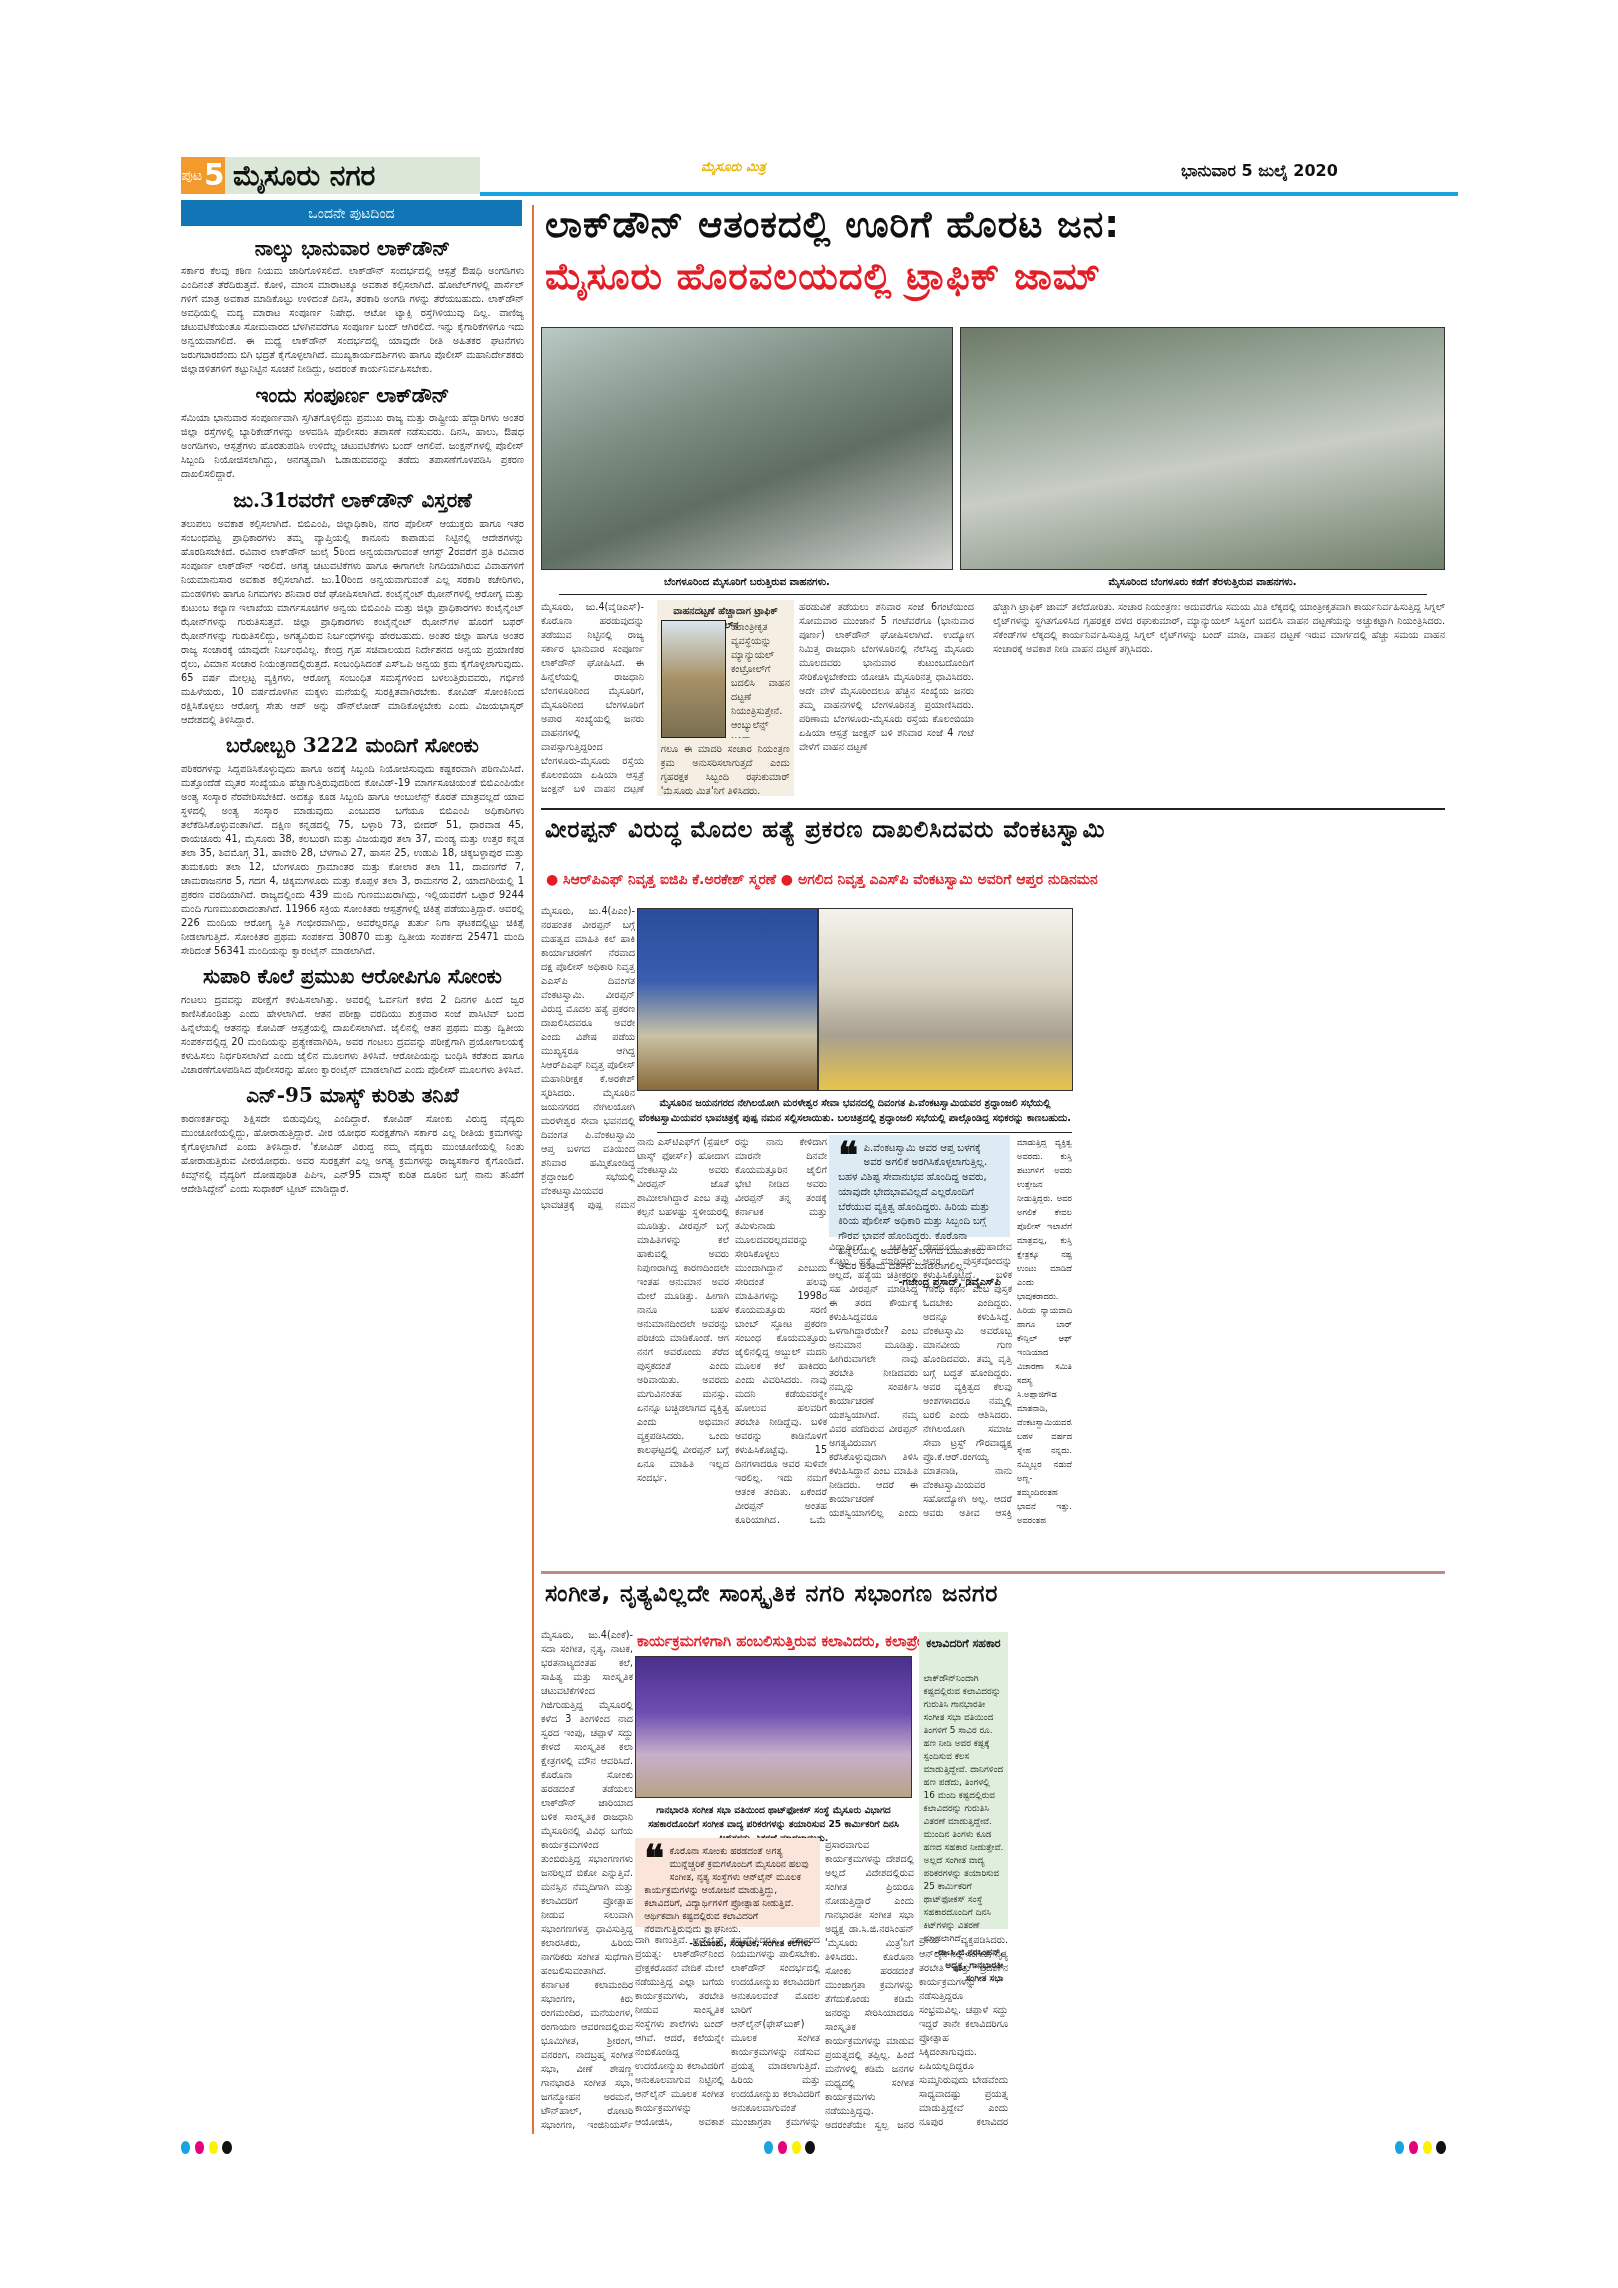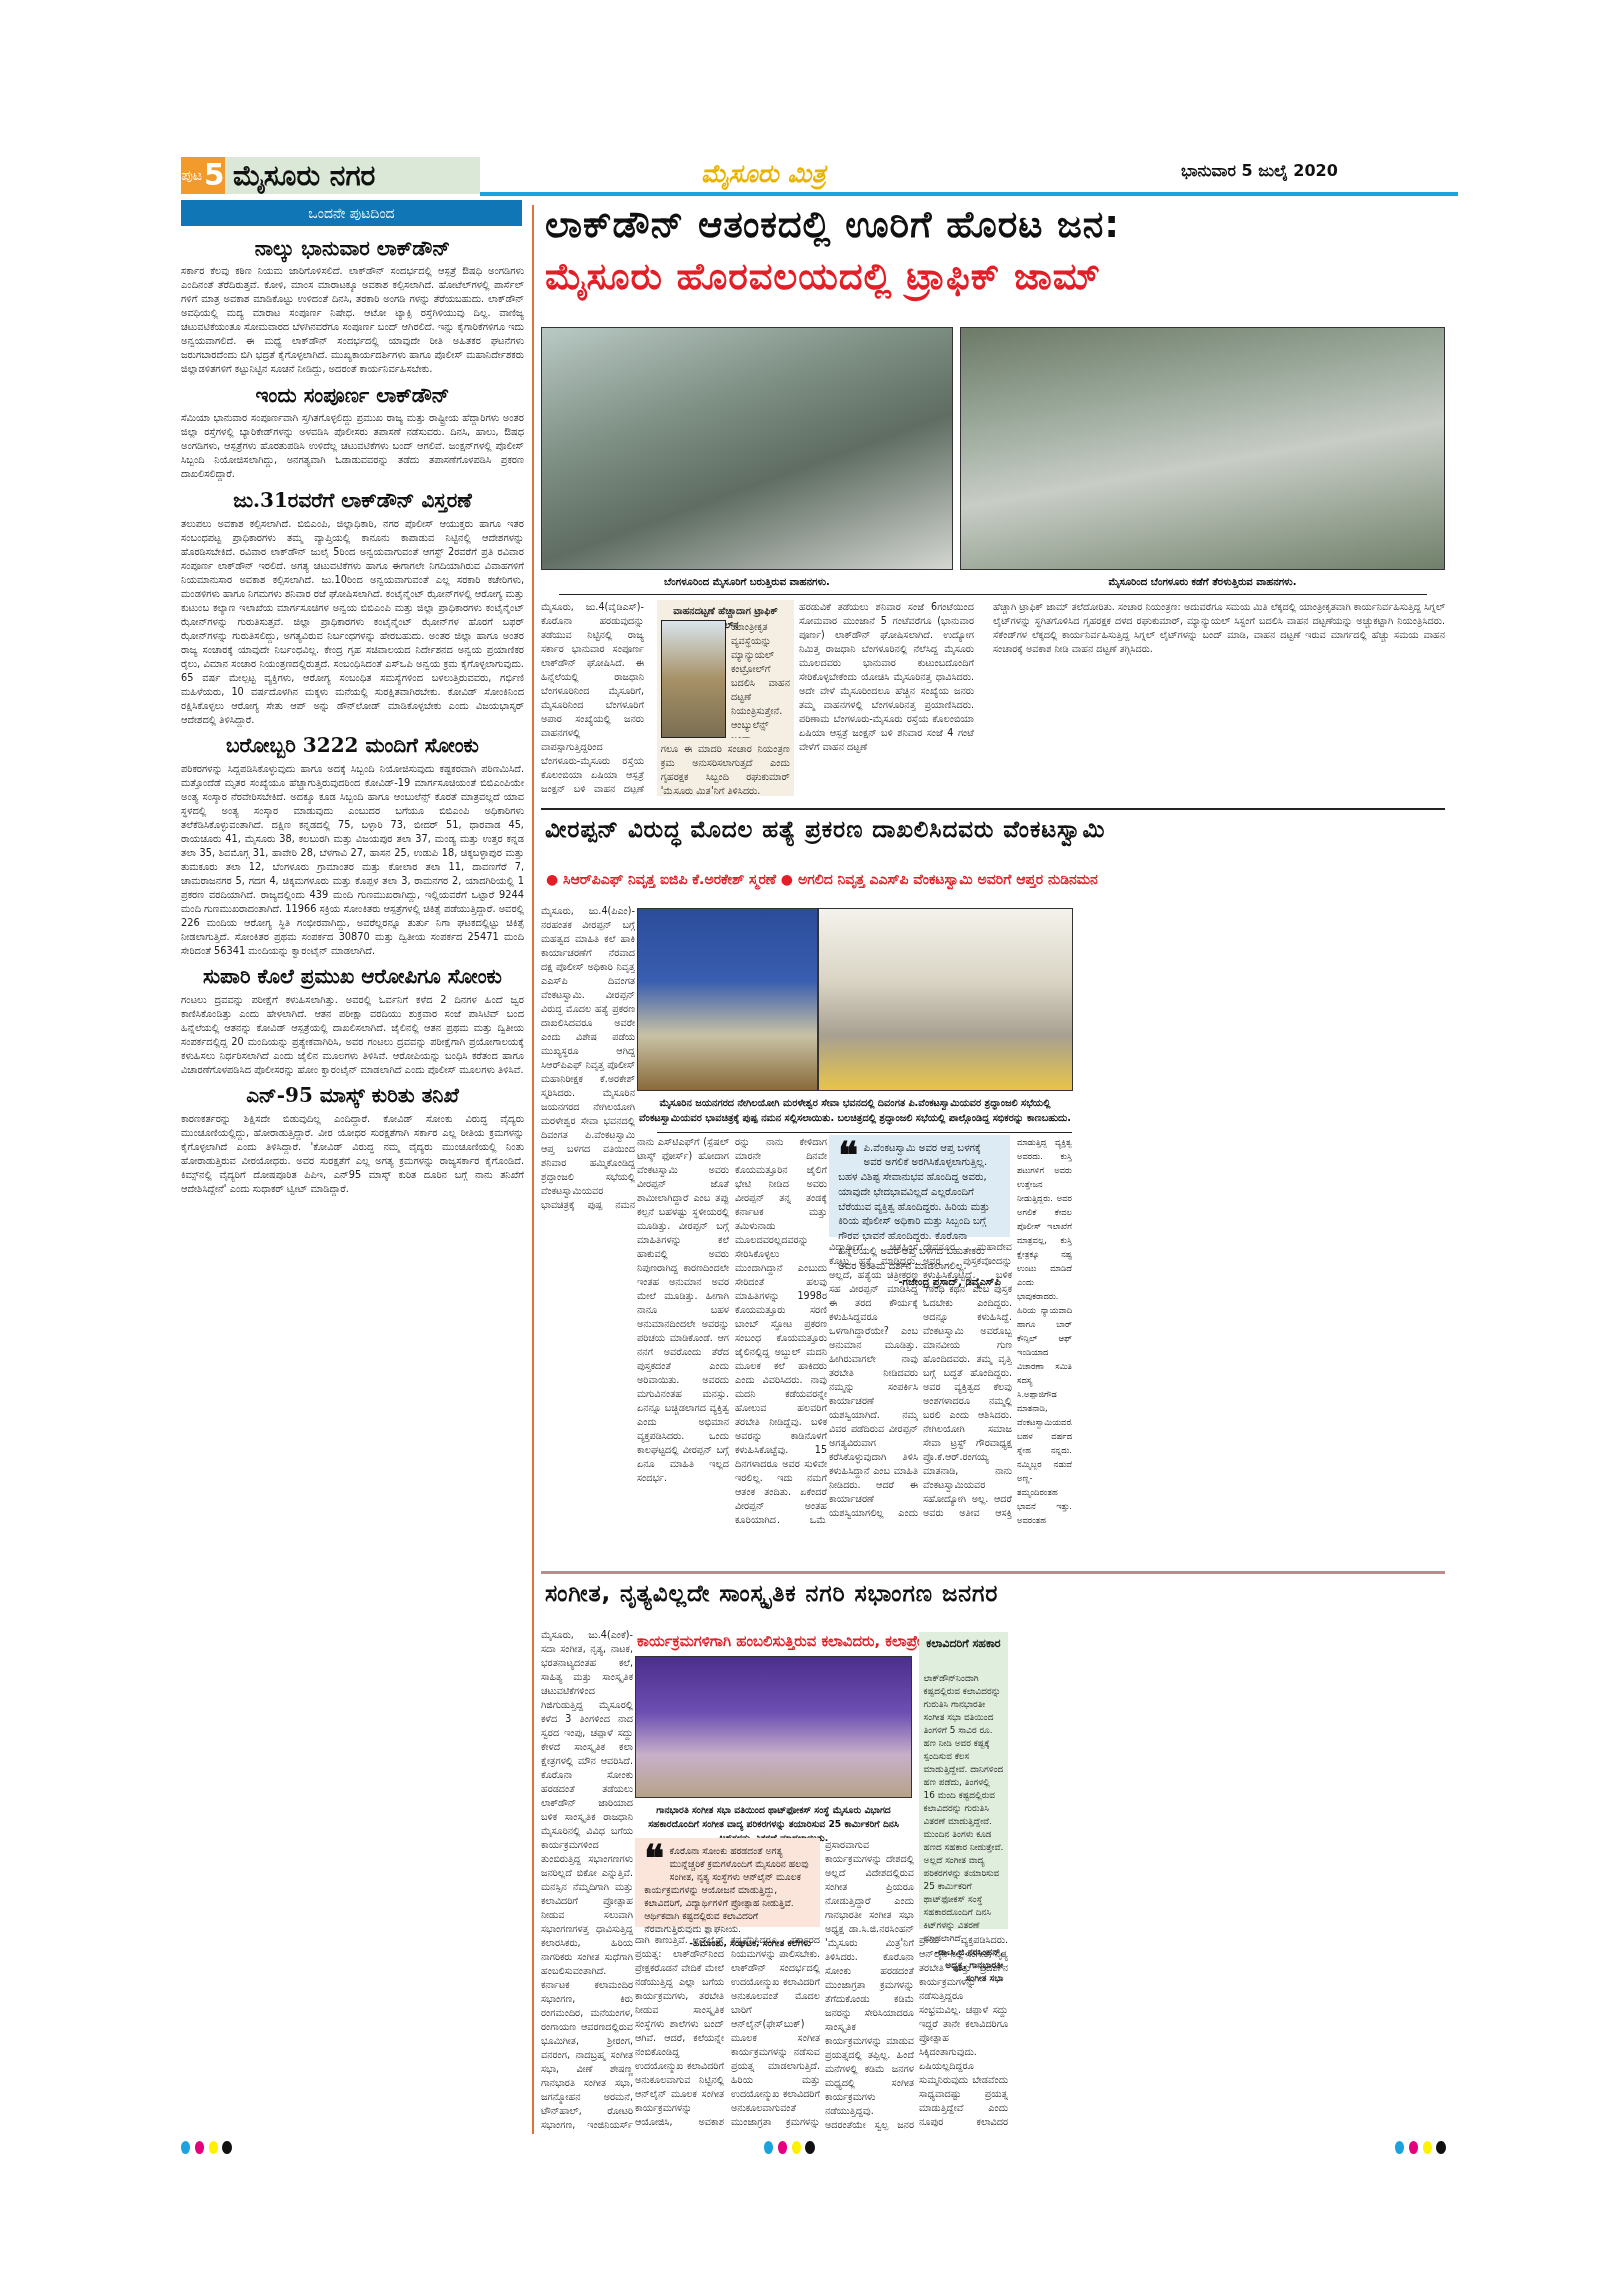--- a/index.html
+++ b/index.html
@@ -3,21 +3,21 @@
 <meta charset="utf-8">
 <style>
 *{box-sizing:border-box;margin:0;padding:0}
 body{width:1619px;height:2289px;background:#fff;position:relative;font-family:"DejaVu Sans",sans-serif;color:#111;overflow:hidden}
 .abs{position:absolute}
 .pagehdr-box{left:181px;top:157px;width:299px;height:37px;background:#dbe8d8}
 .page-num{left:181px;top:157px;width:44px;height:37px;background:#f39a2c;color:#fff;display:flex;align-items:center;justify-content:center;gap:1.8px}
 .page-num .lbl{font-size:14px}
 .page-num .n{font-size:29.5px;font-weight:bold;line-height:1}
 .section-name{left:233px;top:159px;font-size:28px;font-weight:bold;color:#111}
-.masthead{left:701px;top:159px;font-size:25px;font-weight:bold;color:#e8b400;font-style:italic}
+.masthead{left:701px;top:159px;font-size:13px;font-weight:bold;color:#e8b400;font-style:italic}
 .dateline{left:1181px;top:161px;font-size:16px;font-weight:bold;color:#111}
 .topline{left:480px;top:192px;width:978px;height:3.7px;background:#1aa3df}
 .contband{left:181px;top:200px;width:341px;height:26px;background:#1176b5;color:#fff;font-size:14px;text-align:center;line-height:26px}
 .leftcol{left:181px;top:229px;width:343px;height:1892px;overflow:hidden;font-size:9.8px;line-height:14px;color:#222;text-align:justify}
 .leftcol h3{font-family:"DejaVu Serif",serif;font-size:20px;text-align:center;margin:5.5px 0 3.7px;line-height:26px;color:#111}
 .leftcol p{margin-bottom:1.8px}
 .vrule{left:532px;top:205px;width:1.8px;height:1929px;background:#e0733d}
 .h1a{left:545px;top:203px;font-size:37px;font-weight:bold;color:#111;letter-spacing:0.9px;white-space:nowrap}
 .h1b{left:545px;top:255px;font-size:37px;font-weight:bold;color:#e41e26;letter-spacing:0.9px;white-space:nowrap}
 .photo{background:linear-gradient(160deg,#b9c9c4 0%,#7e8f84 35%,#5f6d62 60%,#d4d6d2 100%);border:1.8px solid #333}

